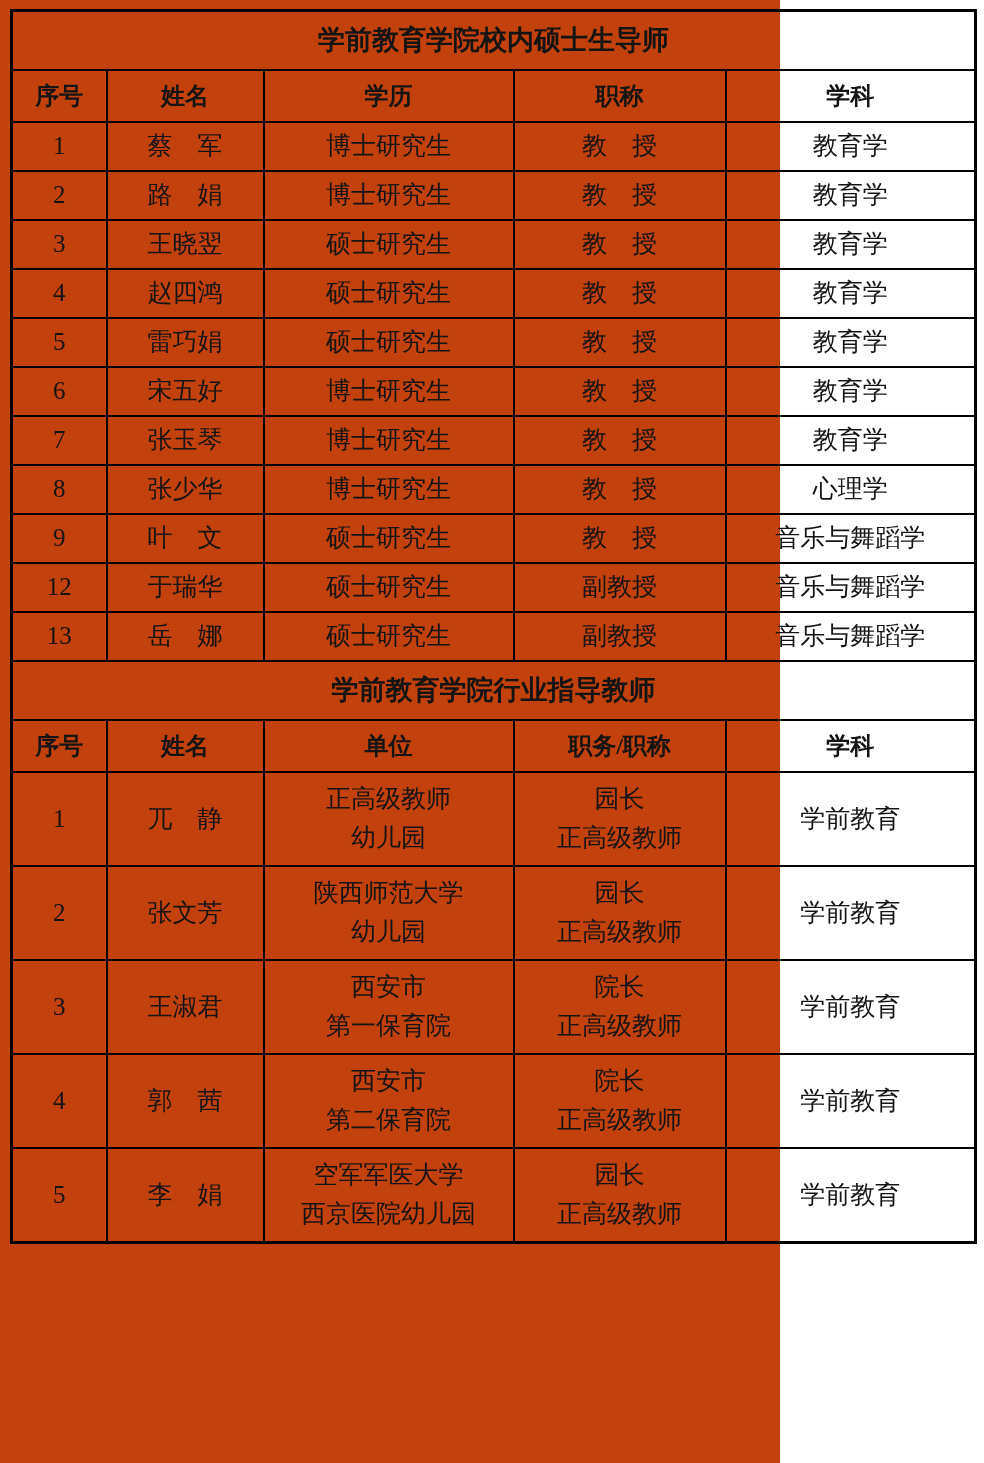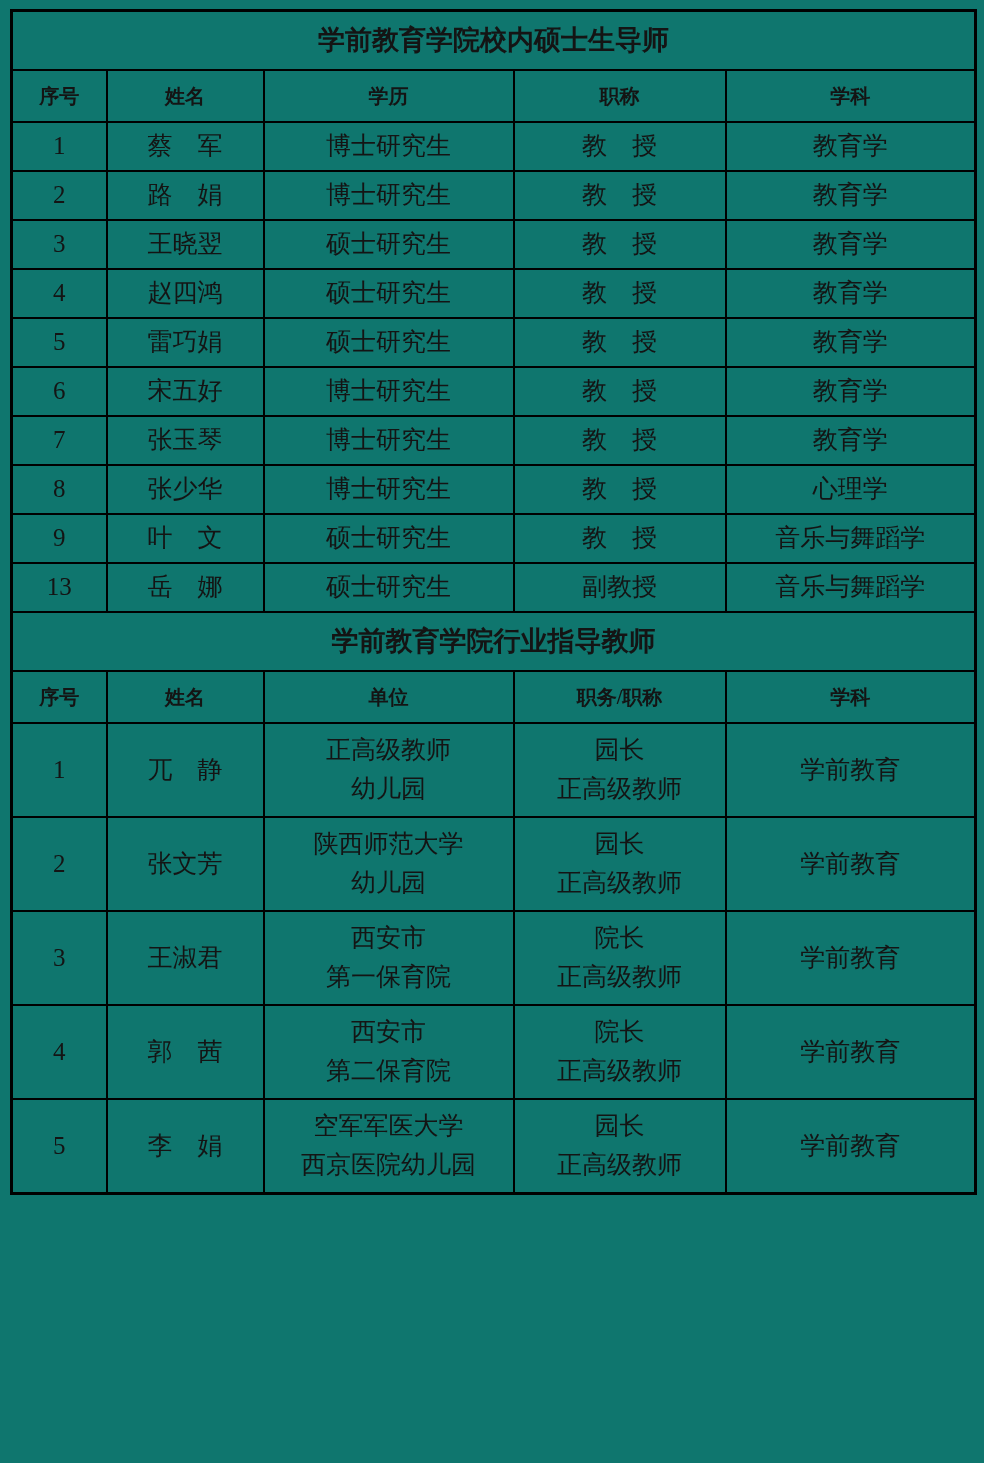--- a/index.html
+++ b/index.html
@@ -6,24 +6,24 @@
     margin: 0;
     padding: 0;
     background: #ffffff;
     width: 984px;
     height: 1463px;
     font-family: "Liberation Serif", "DejaVu Serif", serif;
     color: #141414;
   }
   .page {
     box-sizing: border-box;
-    width: 984px;
+    width: 780px;
     height: 1463px;
     padding: 9px 10px;
-    background: #0f766e;
+    background: #c2410c;
   }
   table.roster {
     border-collapse: collapse;
     table-layout: fixed;
     width: 964px;
     border: 3px solid #000000;
   }
   table.roster td {
     border: 2px solid #000000;
     text-align: center;
@@ -40,21 +40,21 @@
   col.c-title  { width: 212px; }
   col.c-subj   { width: 250px; }
 
   tr.title-row td {
     font-weight: bold;
     font-size: 27px;
     height: 57px;
   }
   tr.header-row td {
     font-weight: bold;
-    font-size: 20px;
+    font-size: 24px;
     height: 50px;
   }
   tr.row-single td { height: 47px; }
   tr.row-double td { height: 92px; line-height: 1.55; }
 </style>
 </head>
 <body>
 
 <div class="page">
   <table class="roster">
@@ -137,20 +137,27 @@
           <td>心理学</td>
         </tr>
         <tr class="row-single">
           <td>9</td>
           <td>叶　文</td>
           <td>硕士研究生</td>
           <td>教　授</td>
           <td>音乐与舞蹈学</td>
         </tr>
         <tr class="row-single">
+          <td>12</td>
+          <td>于瑞华</td>
+          <td>硕士研究生</td>
+          <td>副教授</td>
+          <td>音乐与舞蹈学</td>
+        </tr>
+        <tr class="row-single">
           <td>13</td>
           <td>岳　娜</td>
           <td>硕士研究生</td>
           <td>副教授</td>
           <td>音乐与舞蹈学</td>
         </tr>
       </tbody>
 
     <tbody>
       <tr class="title-row">

